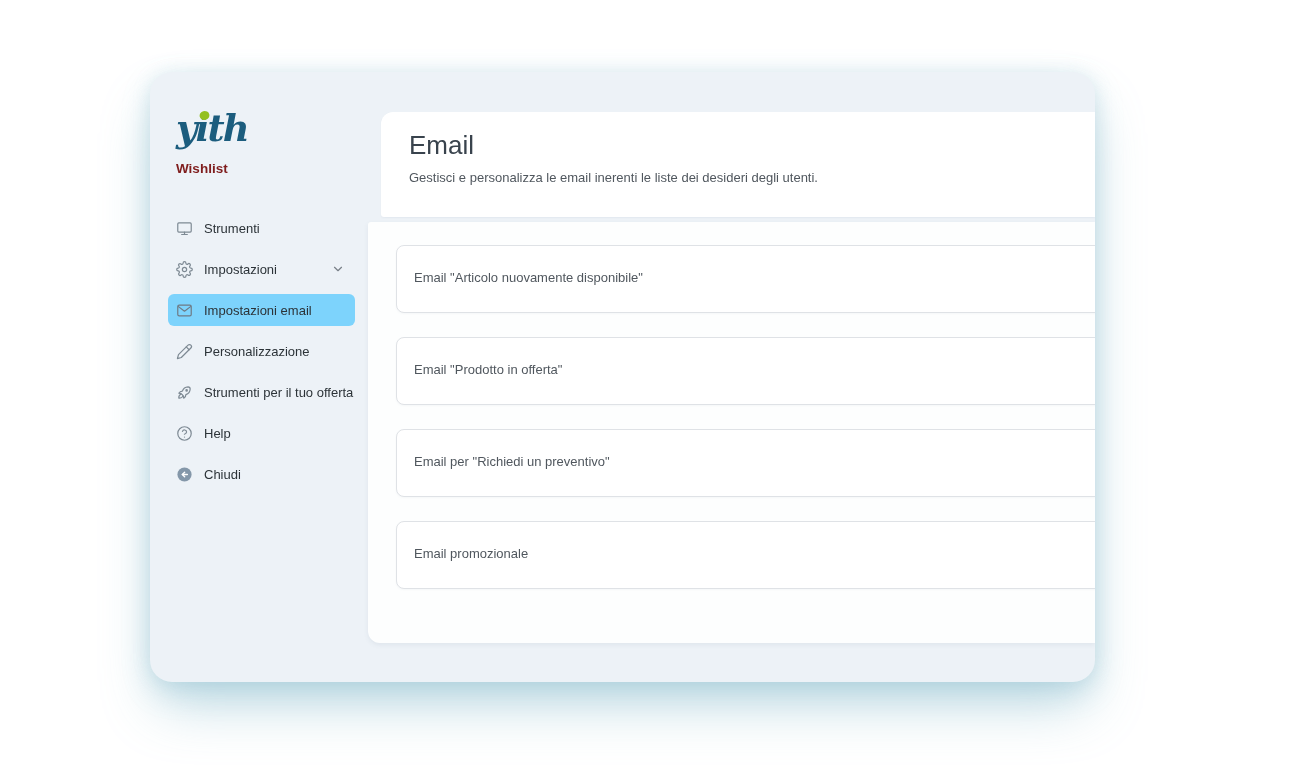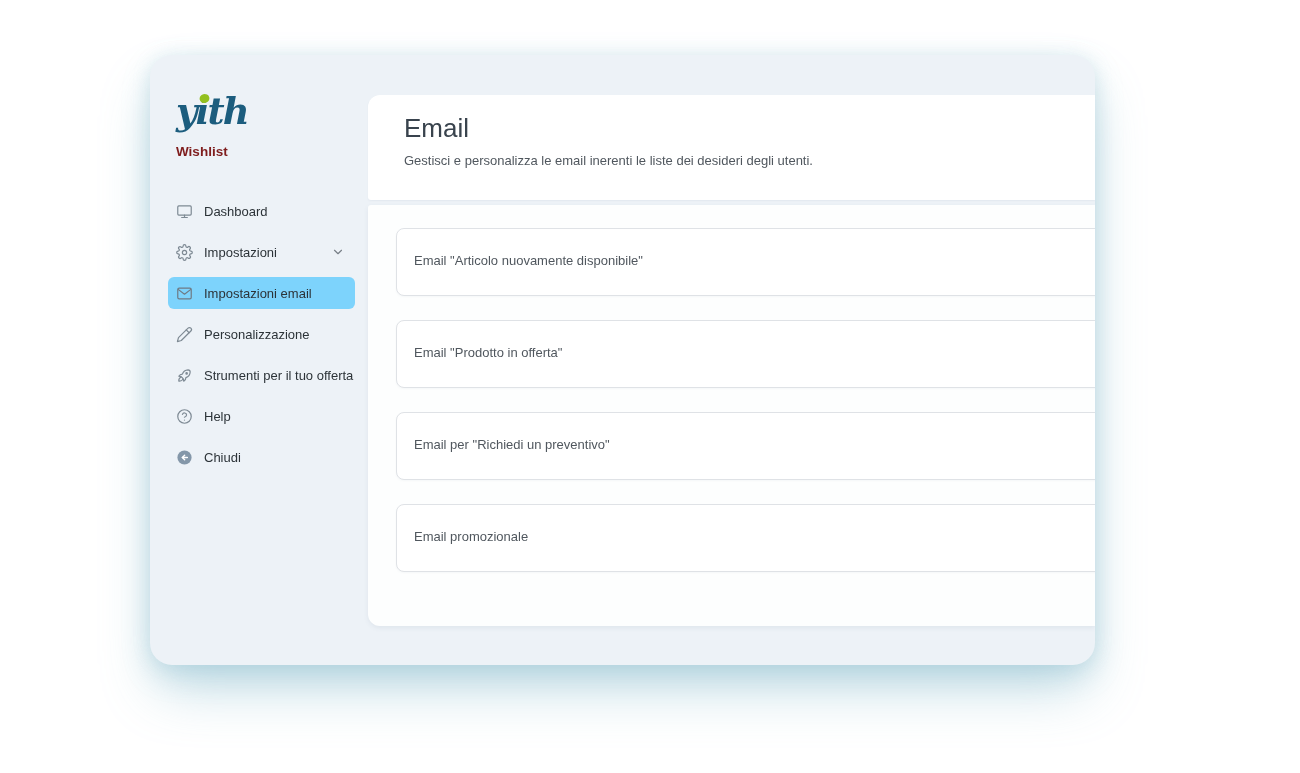--- a/index.html
+++ b/index.html
@@ -8,21 +8,21 @@
     width: 1300px;
     height: 773px;
     background: #ffffff;
     font-family: "Liberation Sans", sans-serif;
     overflow: hidden;
   }
 
   .app-card {
     position: absolute;
     left: 150px;
-    top: 55px;
+    top: 72px;
     width: 945px;
     height: 610px;
     background: #edf2f7;
     border-radius: 22px;
     box-shadow: 0 30px 55px -8px rgba(120, 178, 198, 0.45),
                 0 10px 28px rgba(130, 185, 205, 0.28),
                 0 0 18px rgba(150, 195, 210, 0.18);
     overflow: hidden;
     display: flex;
   }
@@ -101,22 +101,23 @@
     display: flex;
     flex-direction: column;
   }
 
   .panel-header {
     margin-top: 40px;
     height: 105px;
     background: #ffffff;
     border-radius: 12px 0 0 3px;
     box-sizing: border-box;
-    padding: 17px 20px 0 36px;
+    padding: 17px 20px 0 28px;
     box-shadow: 0 1px 2px rgba(60, 90, 120, 0.06);
+    margin-left: 13px;
   }
   .page-title {
     font-size: 26px;
     font-weight: 400;
     color: #39434d;
     line-height: 32px;
     margin: 0;
   }
   .page-subtitle {
     margin-top: 9px;
@@ -171,21 +172,21 @@
     <div class="nav">
 
       <div class="nav-item">
         <span class="nav-icon">
           <svg viewBox="0 0 24 24" fill="none" stroke="#7e8a94" stroke-width="1.7" stroke-linecap="round" stroke-linejoin="round">
             <rect x="2.5" y="4" width="19" height="13" rx="1.5"></rect>
             <line x1="8" y1="20.5" x2="16" y2="20.5"></line>
             <line x1="12" y1="17" x2="12" y2="20.5"></line>
           </svg>
         </span>
-        <span class="nav-label">Dashboard</span>
+        <span class="nav-label">Strumenti</span>
       </div>
 
       <div class="nav-item">
         <span class="nav-icon">
           <svg viewBox="0 0 24 24" fill="none" stroke="#7e8a94" stroke-width="1.7" stroke-linecap="round" stroke-linejoin="round">
             <circle cx="12" cy="12" r="3"></circle>
             <path d="M19.4 15a1.65 1.65 0 0 0 .33 1.82l.06.06a2 2 0 0 1-2.83 2.83l-.06-.06a1.65 1.65 0 0 0-1.82-.33 1.65 1.65 0 0 0-1 1.51V21a2 2 0 0 1-4 0v-.09A1.65 1.65 0 0 0 9 19.4a1.65 1.65 0 0 0-1.82.33l-.06.06a2 2 0 0 1-2.83-2.83l.06-.06a1.65 1.65 0 0 0 .33-1.82 1.65 1.65 0 0 0-1.51-1H3a2 2 0 0 1 0-4h.09A1.65 1.65 0 0 0 4.6 9a1.65 1.65 0 0 0-.33-1.82l-.06-.06a2 2 0 0 1 2.83-2.83l.06.06a1.65 1.65 0 0 0 1.82.33H9a1.65 1.65 0 0 0 1-1.51V3a2 2 0 0 1 4 0v.09a1.65 1.65 0 0 0 1 1.51 1.65 1.65 0 0 0 1.82-.33l.06-.06a2 2 0 0 1 2.83 2.83l-.06.06a1.65 1.65 0 0 0-.33 1.82V9a1.65 1.65 0 0 0 1.51 1H21a2 2 0 0 1 0 4h-.09a1.65 1.65 0 0 0-1.51 1z"></path>
           </svg>
         </span>
         <span class="nav-label">Impostazioni</span>

